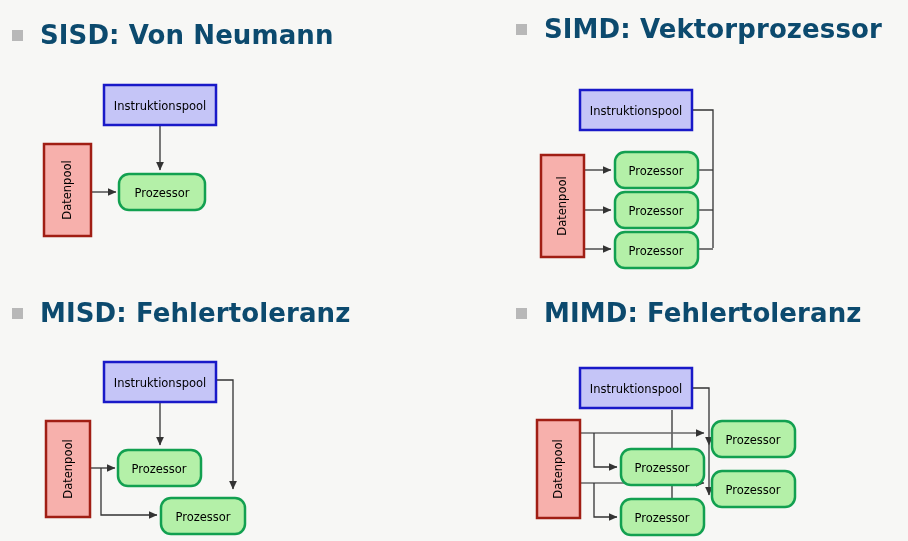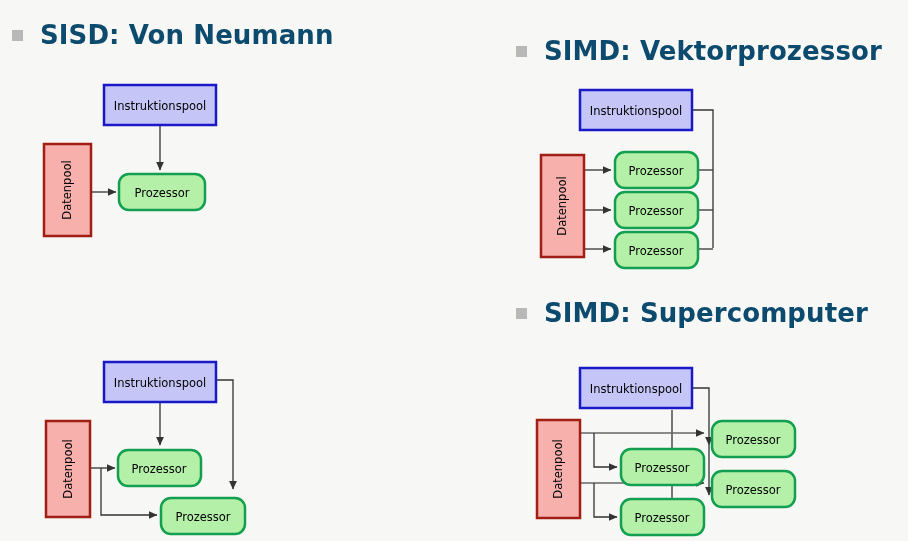--- a/index.html
+++ b/index.html
@@ -94,21 +94,21 @@
         <rect x="44" y="74" width="47" height="92" fill="#f7b0ac" stroke="#a01e14" stroke-width="2.5"></rect>
         <text class="vert" x="67" y="120" transform="rotate(-90 67 120)">Datenpool</text>
 
         <rect x="119" y="104" width="86" height="36" rx="10" ry="10" fill="#b4f0a8" stroke="#12a050" stroke-width="2.5"></rect>
         <text x="162" y="123">Prozessor</text>
       </svg>
     </div>
   </div>
 
   <div class="quadrant q-tr">
-    <div class="heading" style="left:62px; top:38px;">
+    <div class="heading" style="left:62px; top:16px;">
       <span class="bullet"></span>
       <span class="heading-text">SIMD: Vektorprozessor</span>
     </div>
 
     <div class="diagram" style="left:80px; top:75px;">
       <svg width="300" height="200" viewBox="0 0 300 200">
         <defs>
           <marker id="ah2" markerWidth="7" markerHeight="7" refX="6.2" refY="3" orient="auto" markerUnits="strokeWidth">
             <path d="M0,0 L6.5,3 L0,6 z" fill="#333333"></path>
           </marker>
@@ -135,20 +135,24 @@
         <rect x="81" y="117" width="83" height="36" rx="10" ry="10" fill="#b4f0a8" stroke="#12a050" stroke-width="2.5"></rect>
         <text x="122" y="136">Prozessor</text>
 
         <rect x="81" y="157" width="83" height="36" rx="10" ry="10" fill="#b4f0a8" stroke="#12a050" stroke-width="2.5"></rect>
         <text x="122" y="176">Prozessor</text>
       </svg>
     </div>
   </div>
 
   <div class="quadrant q-bl">
+    <div class="heading" style="left:12px; top:15px;">
+      <span class="bullet"></span>
+      <span class="heading-text">MISD: Fehlertoleranz</span>
+    </div>
 
     <div class="diagram" style="left:0px; top:62px;">
       <svg width="290" height="200" viewBox="0 0 290 200">
         <defs>
           <marker id="ah3" markerWidth="7" markerHeight="7" refX="6.2" refY="3" orient="auto" markerUnits="strokeWidth">
             <path d="M0,0 L6.5,3 L0,6 z" fill="#333333"></path>
           </marker>
         </defs>
 
         <line x1="160" y1="55" x2="160" y2="98" stroke="#333333" stroke-width="1.3" marker-end="url(#ah3)"></line>
@@ -170,21 +174,21 @@
 
         <rect x="161" y="151" width="84" height="36" rx="10" ry="10" fill="#b4f0a8" stroke="#12a050" stroke-width="2.5"></rect>
         <text x="203" y="170">Prozessor</text>
       </svg>
     </div>
   </div>
 
   <div class="quadrant q-br">
     <div class="heading" style="left:62px; top:15px;">
       <span class="bullet"></span>
-      <span class="heading-text">SIMD: Supercomputer</span>
+      <span class="heading-text">MIMD: Fehlertoleranz</span>
     </div>
 
     <div class="diagram" style="left:80px; top:70px;">
       <svg width="370" height="200" viewBox="0 0 370 200">
         <defs>
           <marker id="ah4" markerWidth="7" markerHeight="7" refX="6.2" refY="3" orient="auto" markerUnits="strokeWidth">
             <path d="M0,0 L6.5,3 L0,6 z" fill="#333333"></path>
           </marker>
         </defs>
 

